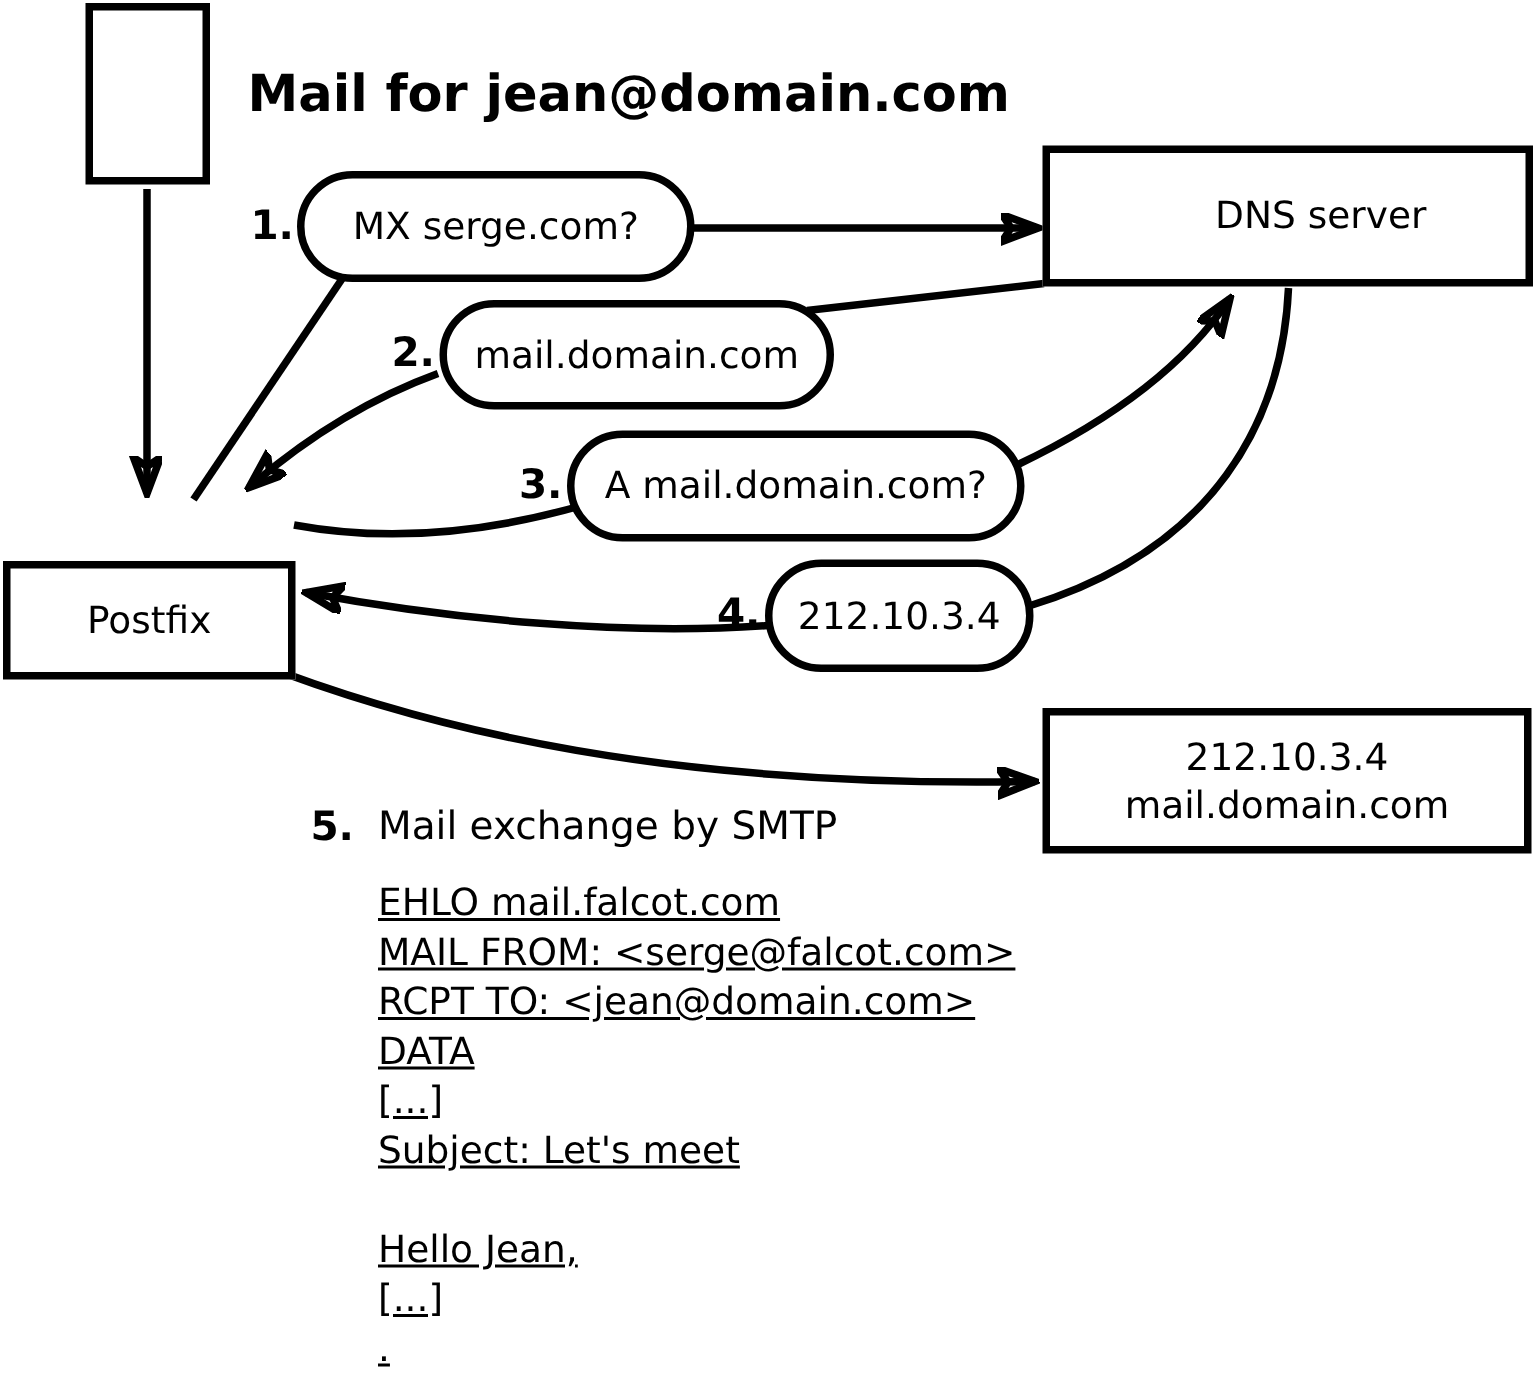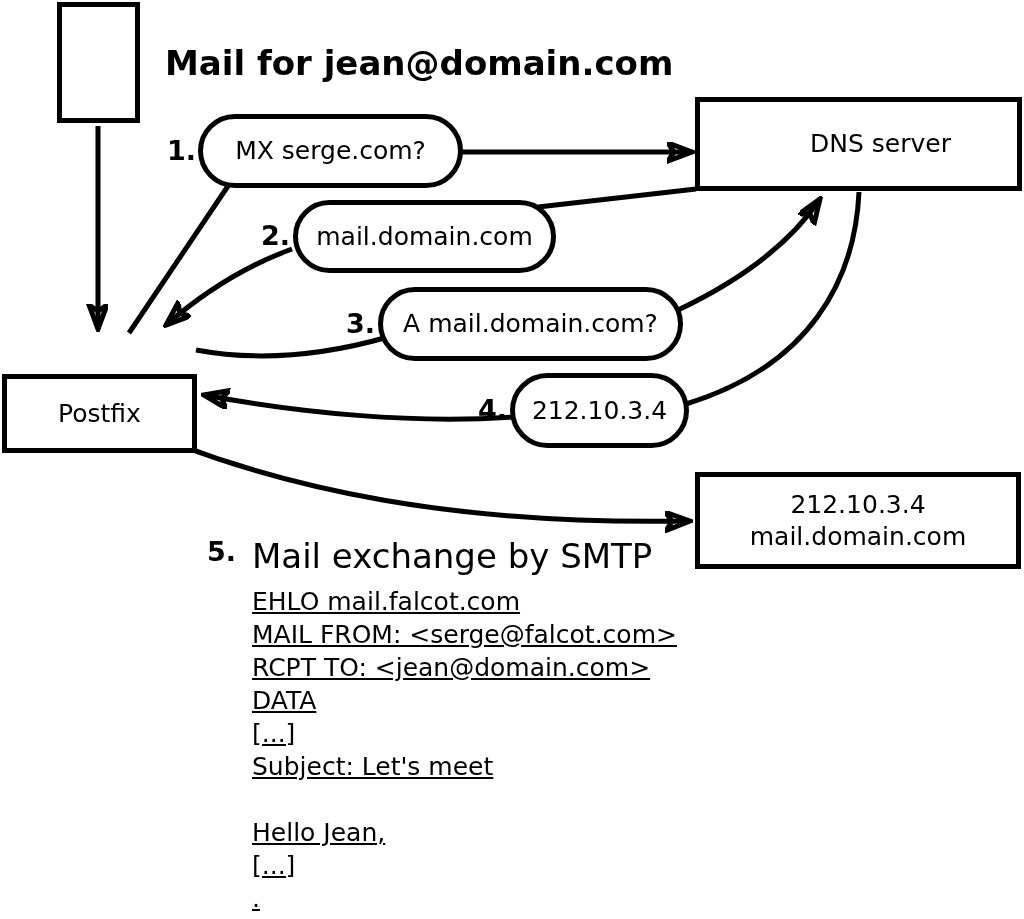--- a/index.html
+++ b/index.html
@@ -36,21 +36,21 @@
     font-size: 27px;
   }
   .title {
     position: absolute;
     font-weight: bold;
     font-size: 34px;
     white-space: nowrap;
   }
   .step5-label {
     position: absolute;
-    font-size: 34px;
+    font-size: 26px;
     white-space: nowrap;
   }
   .smtp {
     position: absolute;
     font-size: 25px;
     line-height: 33px;
     white-space: pre-line;
   }
   svg path { fill: none; stroke: #000000; stroke-width: 5; }
 </style>

